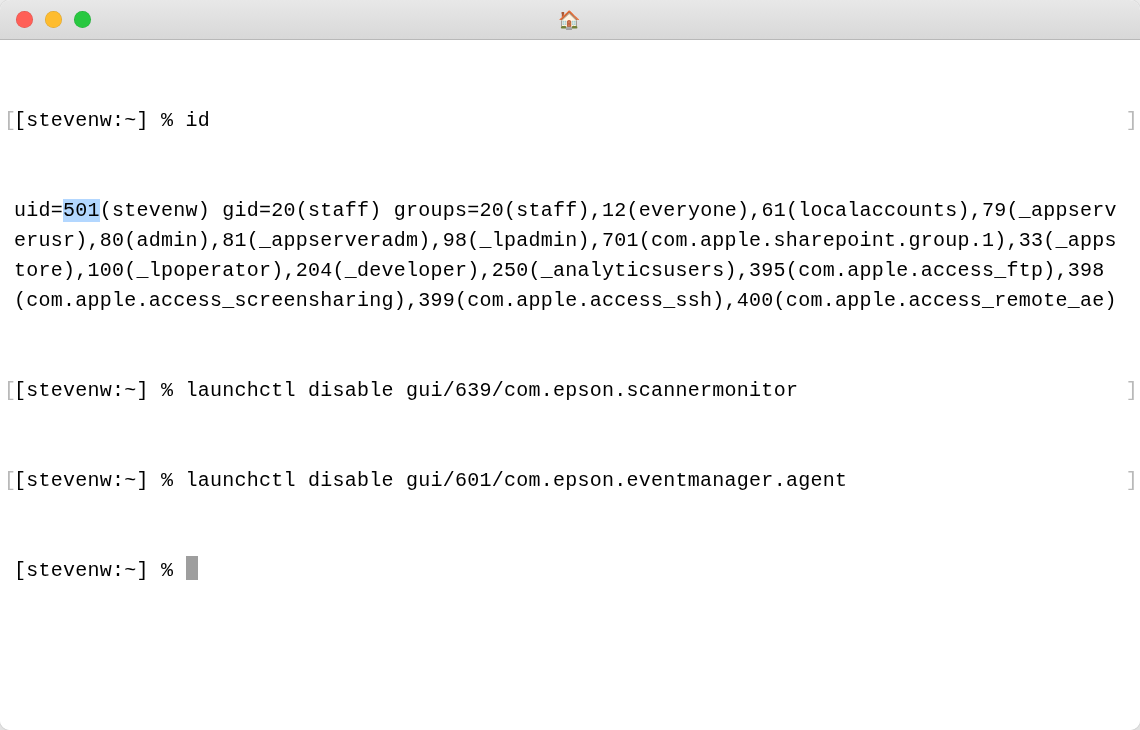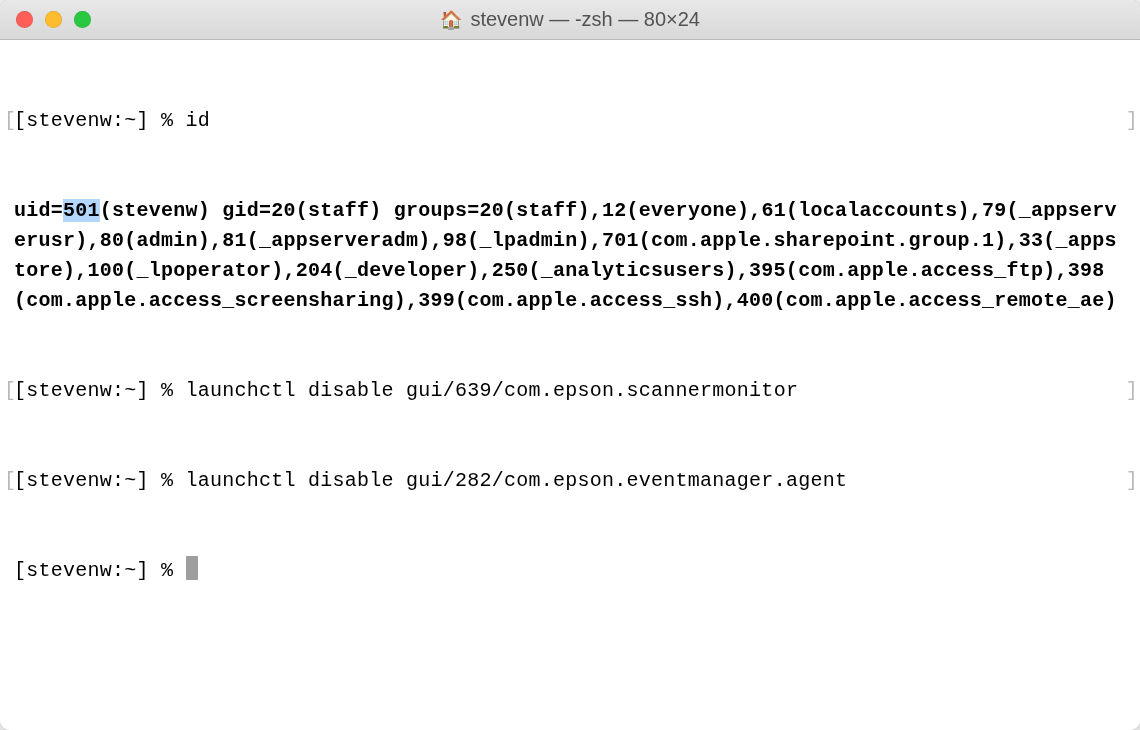--- a/index.html
+++ b/index.html
@@ -101,39 +101,37 @@
       display: inline-block;
       width: 12px;
       height: 24px;
       background: #9e9e9e;
       vertical-align: text-bottom;
       margin-bottom: 2px;
     }
     .output {
       padding-left: 10px;
       padding-right: 10px;
-      font-weight: bold;
     }
   </style>
 </head>
 <body>
 
 <div class="window">
   <div class="titlebar">
     <div class="traffic-lights">
       <div class="traffic-light close"></div>
       <div class="traffic-light minimize"></div>
       <div class="traffic-light zoom"></div>
     </div>
     <div class="title-content">
       <span class="home-icon">🏠</span>
-      <span>stevenw — -zsh — 80×24</span>
     </div>
   </div>
 
   <div class="terminal-body">
     <div class="line"><span class="bracket-left">[</span><span>[stevenw:~] % </span><span>id</span><span class="bracket-right">]</span></div>
     <div class="output"><span>uid=</span><span class="highlight">501</span><span>(stevenw) gid=20(staff) groups=20(staff),12(everyone),61(localaccounts),79(_appserverusr),80(admin),81(_appserveradm),98(_lpadmin),701(com.apple.sharepoint.group.1),33(_appstore),100(_lpoperator),204(_developer),250(_analyticsusers),395(com.apple.access_ftp),398(com.apple.access_screensharing),399(com.apple.access_ssh),400(com.apple.access_remote_ae)</span></div>
     <div class="line"><span class="bracket-left">[</span><span>[stevenw:~] % </span><span>launchctl disable gui/639/com.epson.scannermonitor</span><span class="bracket-right">]</span></div>
-    <div class="line"><span class="bracket-left">[</span><span>[stevenw:~] % </span><span>launchctl disable gui/282/com.epson.eventmanager.agent</span><span class="bracket-right">]</span></div>
+    <div class="line"><span class="bracket-left">[</span><span>[stevenw:~] % </span><span>launchctl disable gui/601/com.epson.eventmanager.agent</span><span class="bracket-right">]</span></div>
     <div class="line"><span>[stevenw:~] % </span><span class="cursor"></span></div>
   </div>
 </div>
 
 </body></html>

